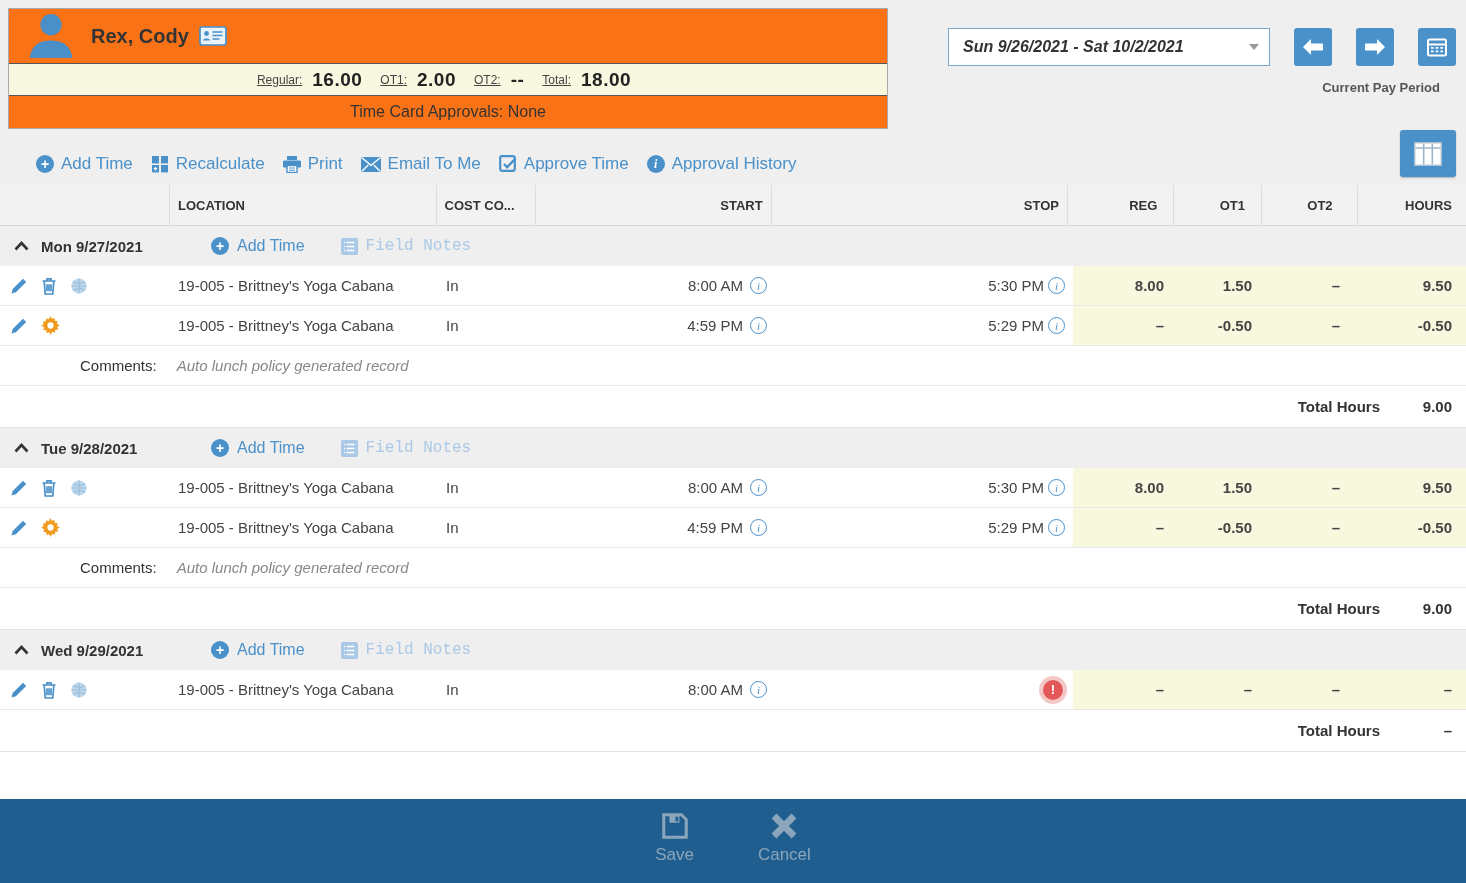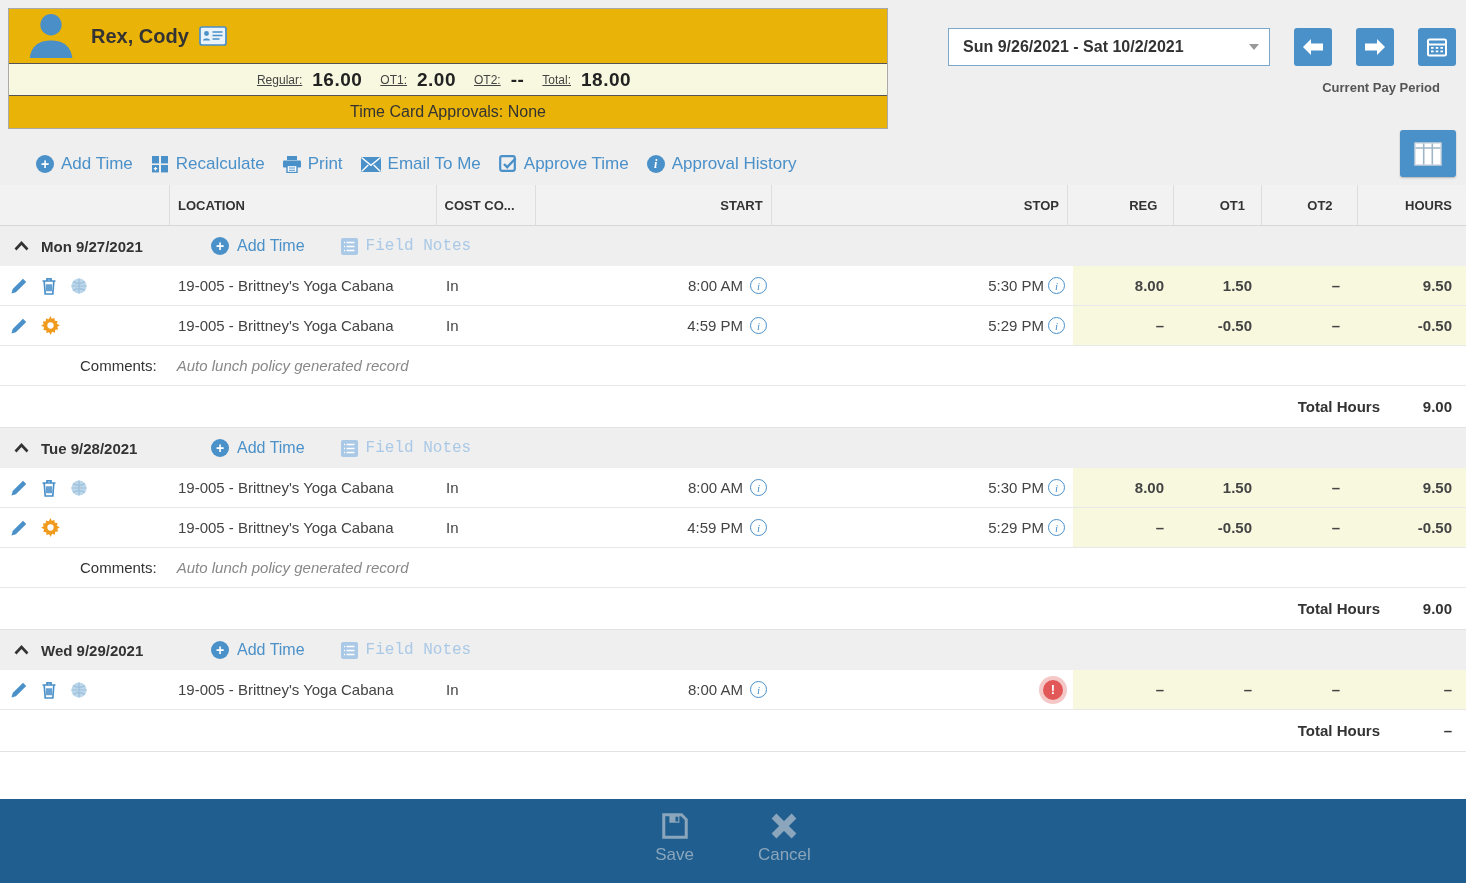--- a/index.html
+++ b/index.html
@@ -3,33 +3,33 @@
 <meta charset="utf-8">
 <style>
   * { margin:0; padding:0; box-sizing:border-box; }
   html,body { width:1466px; height:883px; overflow:hidden; }
   body { font-family:"Liberation Sans", sans-serif; background:#fff; color:#333; position:relative; }
 
   
   .top { position:relative; width:100%; height:185px; background:#efefef; }
 
   
-  .emp-card { position:absolute; top:8px; left:8px; width:880px; background:#eab308; border:1px solid #a9a9a9; }
+  .emp-card { position:absolute; top:8px; left:8px; width:880px; background:#f97316; border:1px solid #a9a9a9; }
   .emp-head { display:flex; align-items:center; height:54px; padding-left:16px; }
   .emp-name { font-size:20px; font-weight:bold; color:#333; margin:0 10px 0 14px; }
   .emp-summary { display:flex; align-items:center; justify-content:center; gap:10px;
                  background:#f8f8e0; border-top:1px solid #555; border-bottom:1px solid #555;
                  height:33px; }
   .sum-label { font-size:12px; color:#444;text-decoration:underline; }
   .sum-value { font-size:19px; font-weight:bold; color:#222; margin-right:8px; letter-spacing:.5px; }
   .emp-approvals { height:32px; display:flex; align-items:center; justify-content:center; font-size:16px; color:#333; }
 
   
   .period { position:absolute; top:28px; right:10px; }
-  .period-row { display:flex; align-items:center; gap:24px; }
+  .period-row { display:flex; align-items:center; gap:24px;font-style:italic; }
   .period-select { width:322px; height:38px; background:#fff; border:1px solid #79a8cc; display:flex; align-items:center;
                    padding:0 10px 0 14px; cursor:pointer; }
   .period-select .rng { font-size:16px; font-weight:bold; color:#333; flex:1; }
   .caret-down { width:0; height:0; border-left:5px solid transparent; border-right:5px solid transparent; border-top:6px solid #999; }
   .sq-btn { width:38px; height:38px; background:#4a90c9; border:none; border-radius:3px; display:flex; align-items:center; justify-content:center; cursor:pointer; }
   .period-caption { text-align:right; padding-right:16px; margin-top:14px; font-size:13px; font-weight:bold; color:#555; }
 
   
   .toolbar { position:absolute; left:0; bottom:0; height:42px; display:flex; align-items:center; gap:18px; padding-left:36px; }
   .tb-link { display:flex; align-items:center; gap:7px; color:#4a90c9; font-size:17px; cursor:pointer; }

